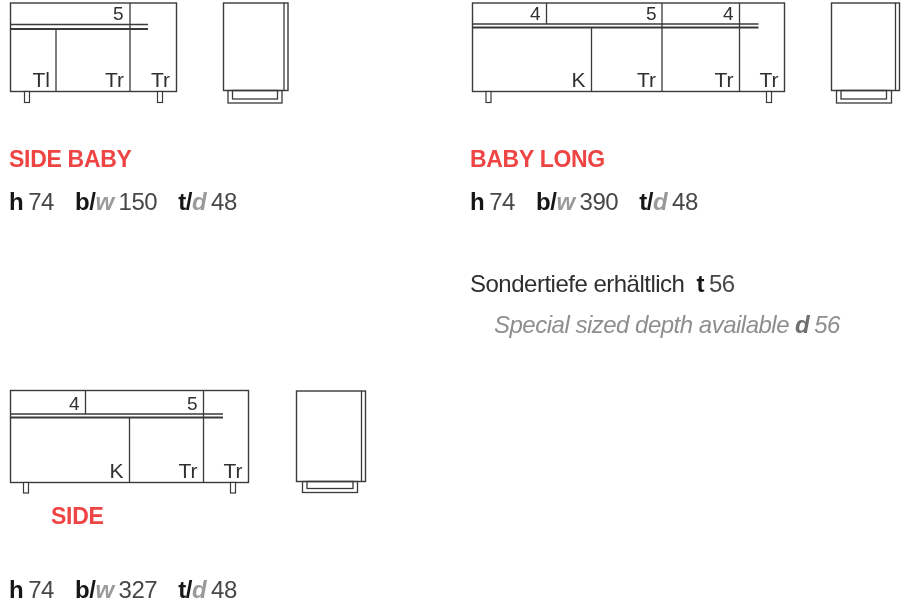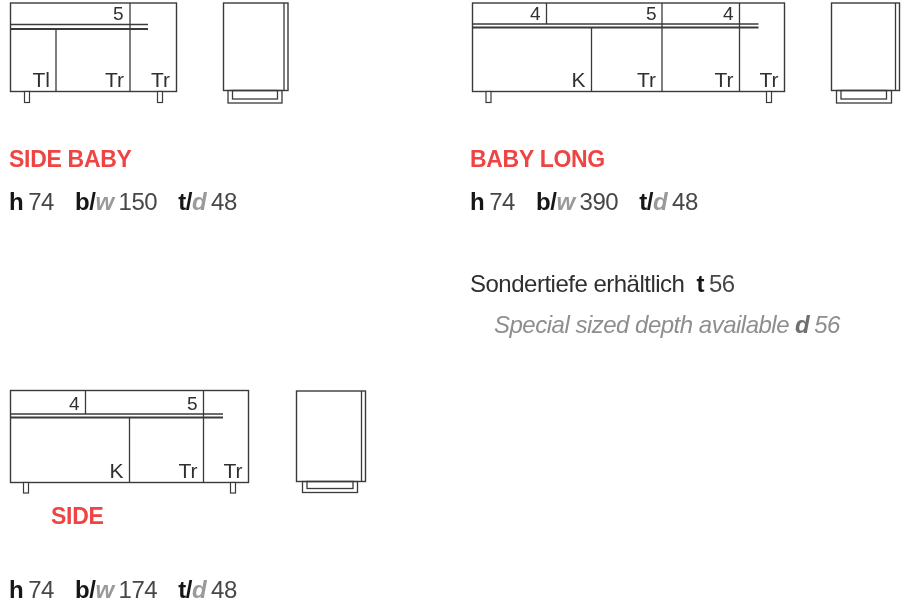--- a/index.html
+++ b/index.html
@@ -127,15 +127,15 @@
 </div>
 
 <div class="abs note2" style="left:494px;top:312px;">
   <span>Special sized depth available</span><span class="k">d</span><span class="v">56</span>
 </div>
 
 <div class="abs title" style="left:9px;top:504px;margin-left:42px;">SIDE</div>
 
 <div class="abs dims" style="left:9px;top:577px;">
   <span class="seg"><span class="k">h</span><span class="v">74</span></span>
-  <span class="seg"><span class="k">b/</span><span class="ki">w</span><span class="v">174</span></span>
+  <span class="seg"><span class="k">b/</span><span class="ki">w</span><span class="v">327</span></span>
   <span class="seg"><span class="k">t/</span><span class="ki">d</span><span class="v">48</span></span>
 </div>
 
 </body></html>

